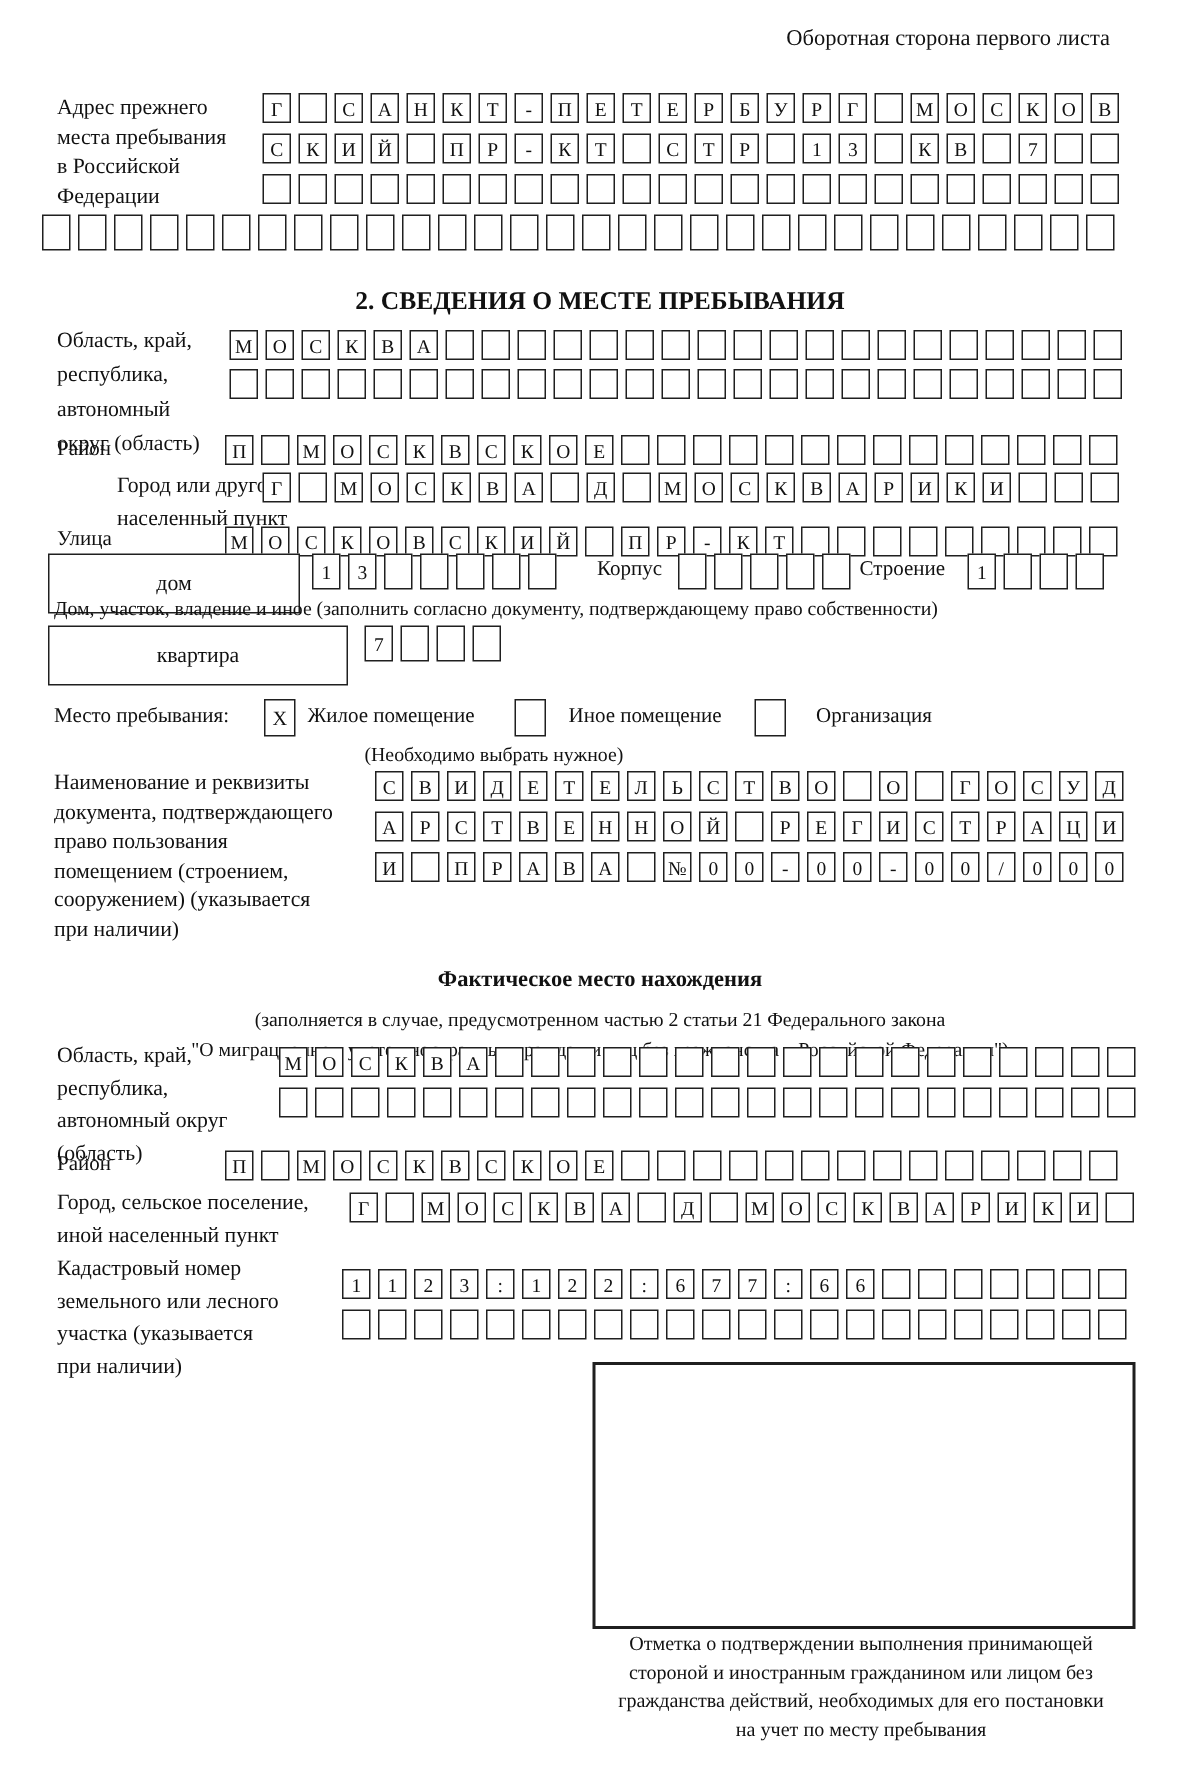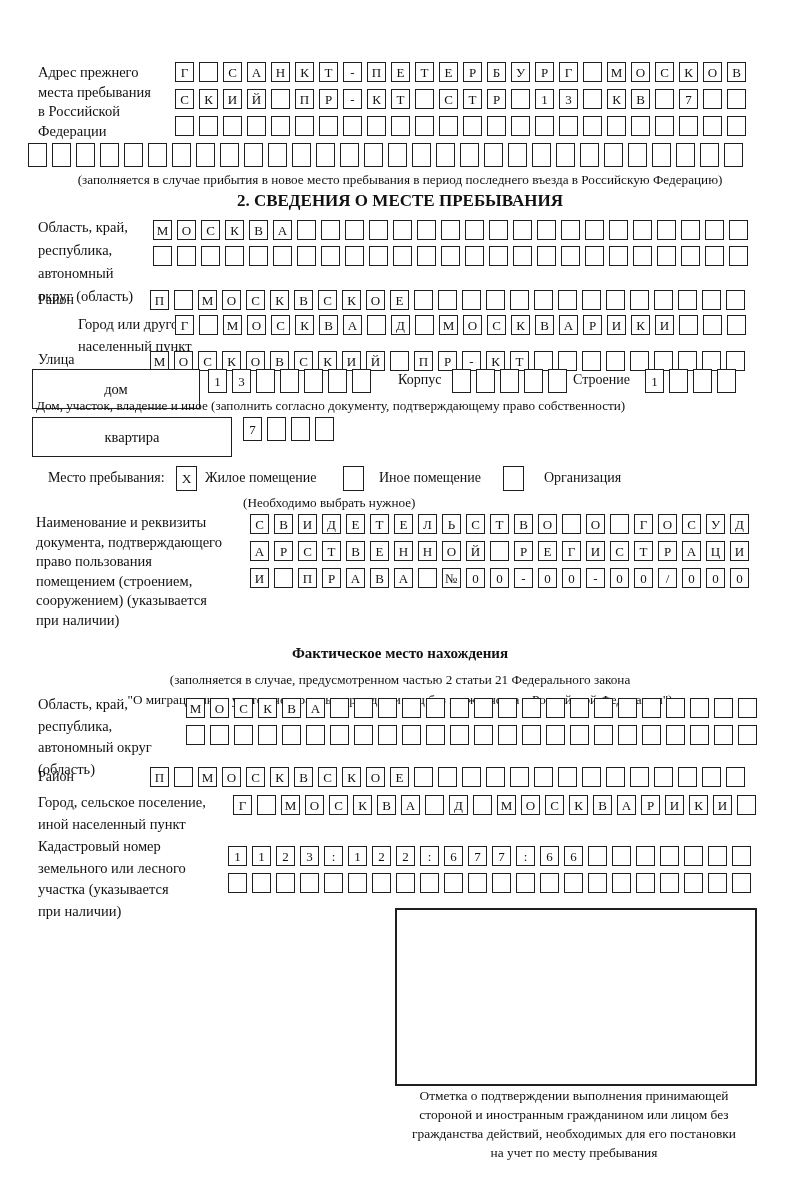--- a/index.html
+++ b/index.html
@@ -24,20 +24,21 @@
         display:flex;align-items:center;justify-content:center;font-size:13.5px;background:#fff;}
   .stamp{position:absolute;border:2px solid #1f1f1f;background:#fff;}
   .stampcap{position:absolute;font-size:13.4px;line-height:19px;text-align:center;}
   .hdr{position:absolute;font-size:15px;}
 </style>
 </head>
 <body>
 
 <div class="page">
 
+  <div class="hdr abs" style="left:0;top:18px;width:740px;text-align:right;">Оборотная сторона первого листа</div>
 
   <div class="lbl" style="left:38px;top:63px;">
     <div class="ln">Адрес прежнего</div>
     <div class="ln">места пребывания</div>
     <div class="ln">в Российской</div>
     <div class="ln">Федерации</div>
   </div>
   <div class="cellrow" style="left:175px;top:62px;">
       <span class="cell">Г</span>
       <span class="cell"></span>
@@ -141,21 +142,20 @@
       <span class="cell"></span>
       <span class="cell"></span>
       <span class="cell"></span>
       <span class="cell"></span>
       <span class="cell"></span>
       <span class="cell"></span>
       <span class="cell"></span>
       <span class="cell"></span>
       <span class="cell"></span>
     </div>
-  <div class="cap center" style="top:172px;">(заполняется в случае прибытия в новое место пребывания в период последнего въезда в Российскую Федерацию)</div>
 
   <div class="sect-title center" style="top:191px;">2. СВЕДЕНИЯ О МЕСТЕ ПРЕБЫВАНИЯ</div>
 
   <div class="lbl" style="left:38px;top:216px;line-height:23px;">
     <div class="ln">Область, край,</div>
     <div class="ln">республика,</div>
     <div class="ln">автономный</div>
     <div class="ln">округ (область)</div>
   </div>
   <div class="cellrow" style="left:153px;top:220px;">
@@ -330,21 +330,21 @@
   <div class="cap" style="left:36px;top:398px;">Дом, участок, владение и иное (заполнить согласно документу, подтверждающему право собственности)</div>
 
   <div class="namebox" style="left:32px;top:417px;width:200px;">квартира</div>
   <div class="cellrow tall" style="left:243px;top:417px;">
       <span class="cell">7</span>
       <span class="cell"></span>
       <span class="cell"></span>
       <span class="cell"></span>
     </div>
 
-  <div class="inline-lbl" style="left:48px;top:470px;">Место пребывания:</div>
+  <div class="inline-lbl" style="left:36px;top:470px;">Место пребывания:</div>
   <div class="cb" style="left:176px;top:466px;">X</div>
   <div class="inline-lbl" style="left:205px;top:470px;">Жилое помещение</div>
   <div class="cb" style="left:343px;top:466px;"></div>
   <div class="inline-lbl" style="left:379px;top:470px;">Иное помещение</div>
   <div class="cb" style="left:503px;top:466px;"></div>
   <div class="inline-lbl" style="left:544px;top:470px;">Организация</div>
   <div class="cap" style="left:243px;top:495px;">(Необходимо выбрать нужное)</div>
 
   <div class="lbl" style="left:36px;top:513px;">
     <div class="ln">Наименование и реквизиты</div>

